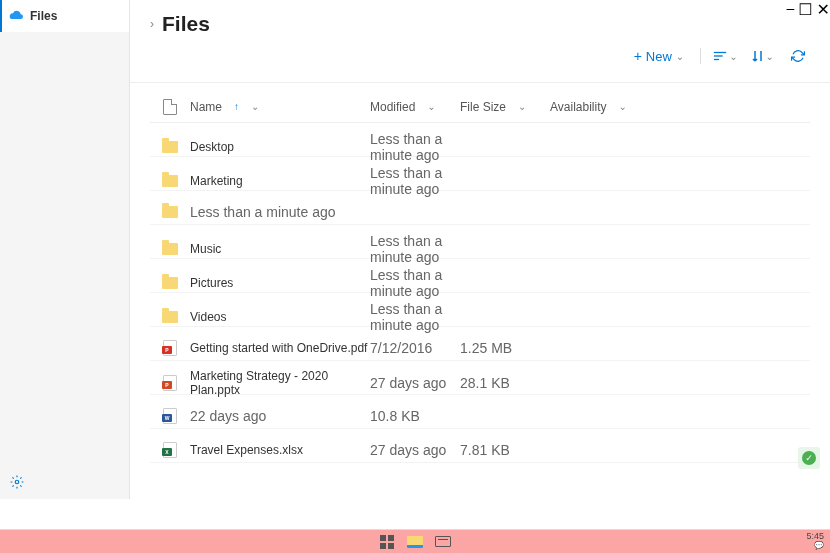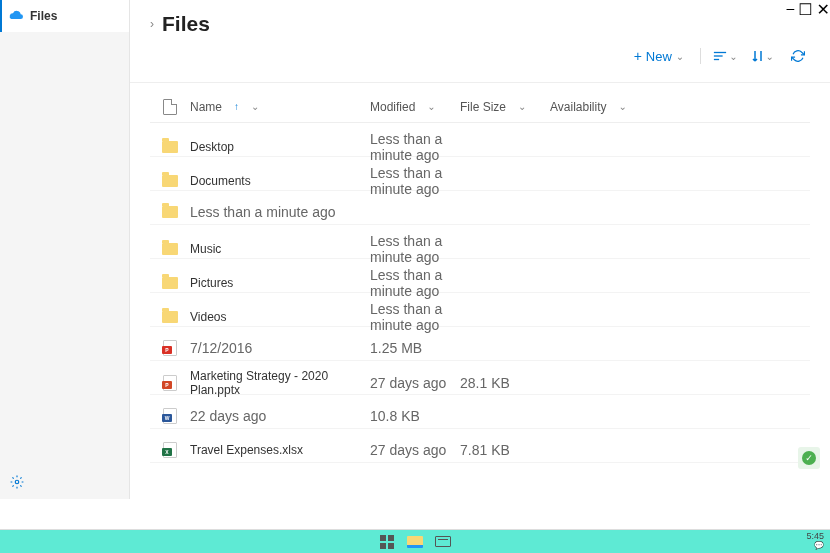--- a/index.html
+++ b/index.html
@@ -34,21 +34,21 @@
 .icon-cell { display: flex; align-items: center; justify-content: center; }
 .folder-icon { width: 16px; height: 12px; background: #f8d775; border-radius: 1px; position: relative; }
 .folder-icon::before { content: ""; position: absolute; top: -3px; left: 0; width: 7px; height: 3px; background: #f8d775; border-radius: 1px 1px 0 0; }
 .doc-icon { width: 14px; height: 16px; border: 1px solid #ccc; border-radius: 1px; position: relative; background: #fff; }
 .doc-header-icon { width: 14px; height: 16px; border: 1px solid #888; border-radius: 1px; background: #fff; position: relative; }
 .doc-header-icon::after { content: ""; position: absolute; top: -1px; right: -1px; width: 5px; height: 5px; background: #fff; border-left: 1px solid #888; border-bottom: 1px solid #888; }
 .file-badge { position: absolute; left: -2px; top: 5px; width: 10px; height: 8px; border-radius: 1px; display: flex; align-items: center; justify-content: center; font-size: 5px; color: #fff; font-weight: bold; }
 .badge-w { background: #2b579a; } .badge-p { background: #d24726; } .badge-pdf { background: #d93025; } .badge-x { background: #217346; }
 .status-pill { position: absolute; right: 10px; bottom: 30px; width: 22px; height: 22px; background: #e8f5e9; border-radius: 3px; display: flex; align-items: center; justify-content: center; }
 .status-pill .check { width: 14px; height: 14px; border-radius: 50%; background: #4caf50; display: flex; align-items: center; justify-content: center; color: #fff; font-size: 9px; }
-.taskbar { position: absolute; left: 0; right: 0; bottom: 0; height: 24px; background: #5eead4; border-top: 1px solid #ddd; display: flex; align-items: center; justify-content: center; }
+.taskbar { position: absolute; left: 0; right: 0; bottom: 0; height: 24px; background: #fca5a5; border-top: 1px solid #ddd; display: flex; align-items: center; justify-content: center; }
 .taskbar-center { display: flex; gap: 10px; align-items: center; }
 .taskbar-right { position: absolute; right: 6px; font-size: 9px; color: #444; text-align: right; line-height: 1.1; }
 .task-icon { width: 18px; height: 14px; cursor: pointer; display:flex;align-items:center;justify-content:center;}
 .cloud-icon svg { width: 16px; height: 12px; }
 .gear-icon { color: #0078d4; }
 .chev { font-size: 10px; color: #888; }
 </style>
 </head>
 <body>
 
@@ -147,21 +147,21 @@
             </div>
     <div>Desktop</div>
     <div class="mod">Less than a minute ago</div>
     <div class="size"></div>
     <div></div>
           </div>
           <div class="table-row">
     <div class="icon-cell">
               <span class="folder-icon"></span>
             </div>
-    <div>Documents</div>
+    <div>Marketing</div>
     <div class="mod">Less than a minute ago</div>
     <div class="size"></div>
     <div></div>
           </div>
           <div class="table-row">
     <div class="icon-cell">
               <span class="folder-icon"></span>
             </div>
     <div class="mod">Less than a minute ago</div>
     <div class="size"></div>
@@ -193,20 +193,21 @@
     <div class="mod">Less than a minute ago</div>
     <div class="size"></div>
     <div></div>
           </div>
           <div class="table-row">
     <div class="icon-cell">
               <span class="doc-icon">
                 <span class="file-badge badge-pdf">P</span>
               </span>
             </div>
+    <div>Getting started with OneDrive.pdf</div>
     <div class="mod">7/12/2016</div>
     <div class="size">1.25 MB</div>
     <div></div>
           </div>
           <div class="table-row">
     <div class="icon-cell">
               <span class="doc-icon">
                 <span class="file-badge badge-p">P</span>
               </span>
             </div>

